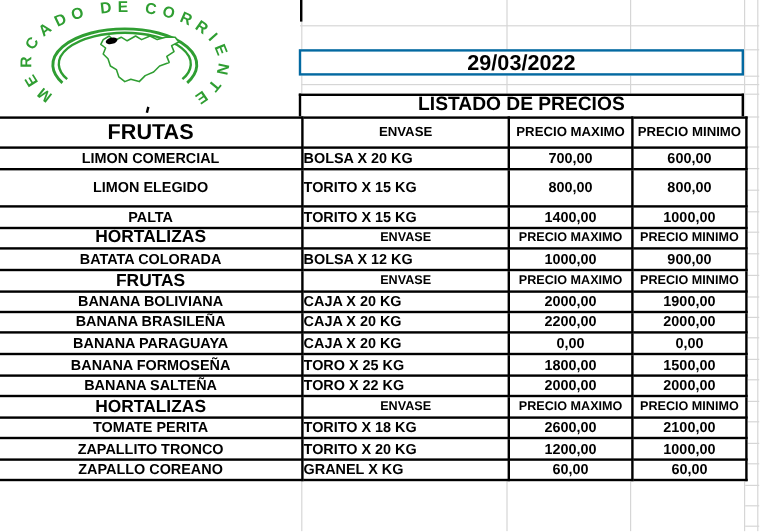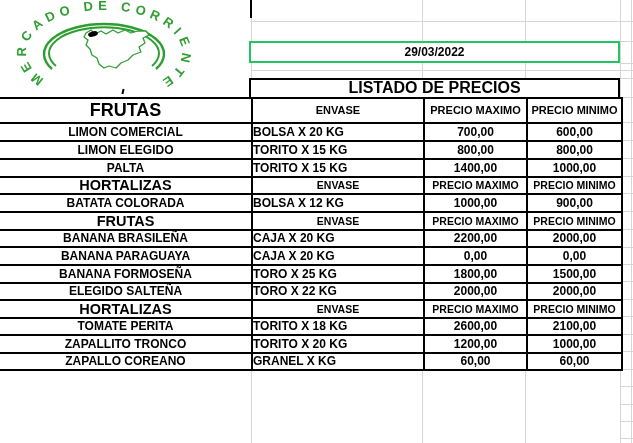--- a/index.html
+++ b/index.html
@@ -11,21 +11,21 @@
   
   .gv{position:absolute;top:0;width:1px;height:443px;background:#d6d6d6;z-index:0;}
   .gh{position:absolute;height:1px;background:#d6d6d6;z-index:0;}
   .tick{position:absolute;left:621px;width:12px;height:1px;background:#d6d6d6;z-index:0;}
   
   #border-remnant{position:absolute;left:250px;top:0;width:2px;height:18px;background:#000;z-index:1;}
   #stray-mark{position:absolute;left:122px;top:89px;width:2px;height:5px;background:#000;transform:rotate(14deg);z-index:2;}
   #logo{position:absolute;left:0;top:0;width:200px;height:97px;z-index:2;}
   #date-cell{
     position:absolute;left:249px;top:41px;width:371px;height:22px;background:#fff;
-    border:2px solid #22c55e;z-index:1;text-align:center;font-size:12px;line-height:18px;
+    border:2px solid #0369a1;z-index:1;text-align:center;font-size:18px;line-height:18px;
   }
   #title-cell{
     position:absolute;left:249px;top:78px;width:371px;height:36px;background:#fff;
     border:2px solid #000;border-bottom:none;z-index:1;text-align:center;font-size:16px;line-height:16px;
   }
   #price-table{
     position:absolute;left:-2px;top:97px;z-index:1;border-collapse:collapse;
     table-layout:fixed;width:623px;background:#fff;
   }
   #price-table td{
@@ -116,21 +116,21 @@
           <td class="colhdr">ENVASE</td>
           <td class="colhdr">PRECIO MAXIMO</td>
           <td class="colhdr">PRECIO MINIMO</td>
         </tr>
         <tr style="height: 18px;">
           <td class="name">LIMON COMERCIAL</td>
           <td class="env">BOLSA X 20 KG</td>
           <td class="price">700,00</td>
           <td class="price">600,00</td>
         </tr>
-        <tr style="height: 18px;">
+        <tr style="height: 31px;">
           <td class="name">LIMON ELEGIDO</td>
           <td class="env">TORITO X 15 KG</td>
           <td class="price">800,00</td>
           <td class="price">800,00</td>
         </tr>
         <tr style="height: 18px;">
           <td class="name">PALTA</td>
           <td class="env">TORITO X 15 KG</td>
           <td class="price">1400,00</td>
           <td class="price">1000,00</td>
@@ -147,39 +147,45 @@
           <td class="price">1000,00</td>
           <td class="price">900,00</td>
         </tr>
         <tr class="sec" style="height: 18px;">
           <td class="secname">FRUTAS</td>
           <td class="colhdr">ENVASE</td>
           <td class="colhdr">PRECIO MAXIMO</td>
           <td class="colhdr">PRECIO MINIMO</td>
         </tr>
         <tr style="height: 17px;">
+          <td class="name">BANANA BOLIVIANA</td>
+          <td class="env">CAJA X 20 KG</td>
+          <td class="price">2000,00</td>
+          <td class="price">1900,00</td>
+        </tr>
+        <tr style="height: 17px;">
           <td class="name">BANANA BRASILEÑA</td>
           <td class="env">CAJA X 20 KG</td>
           <td class="price">2200,00</td>
           <td class="price">2000,00</td>
         </tr>
         <tr style="height: 18px;">
           <td class="name">BANANA PARAGUAYA</td>
           <td class="env">CAJA X 20 KG</td>
           <td class="price">0,00</td>
           <td class="price">0,00</td>
         </tr>
         <tr style="height: 18px;">
           <td class="name">BANANA FORMOSEÑA</td>
           <td class="env">TORO X 25 KG</td>
           <td class="price">1800,00</td>
           <td class="price">1500,00</td>
         </tr>
         <tr style="height: 17px;">
-          <td class="name">ELEGIDO SALTEÑA</td>
+          <td class="name">BANANA SALTEÑA</td>
           <td class="env">TORO X 22 KG</td>
           <td class="price">2000,00</td>
           <td class="price">2000,00</td>
         </tr>
         <tr class="sec" style="height: 18px;">
           <td class="secname">HORTALIZAS</td>
           <td class="colhdr">ENVASE</td>
           <td class="colhdr">PRECIO MAXIMO</td>
           <td class="colhdr">PRECIO MINIMO</td>
         </tr>

